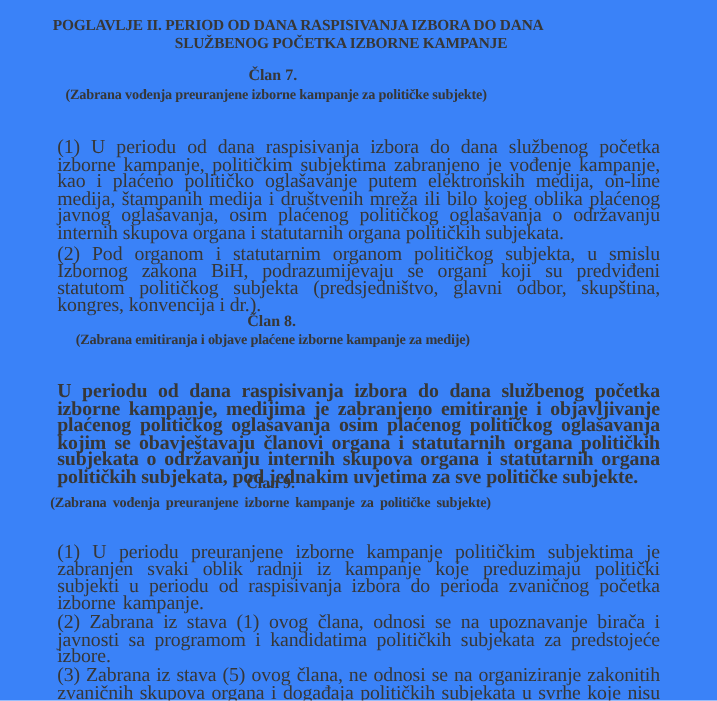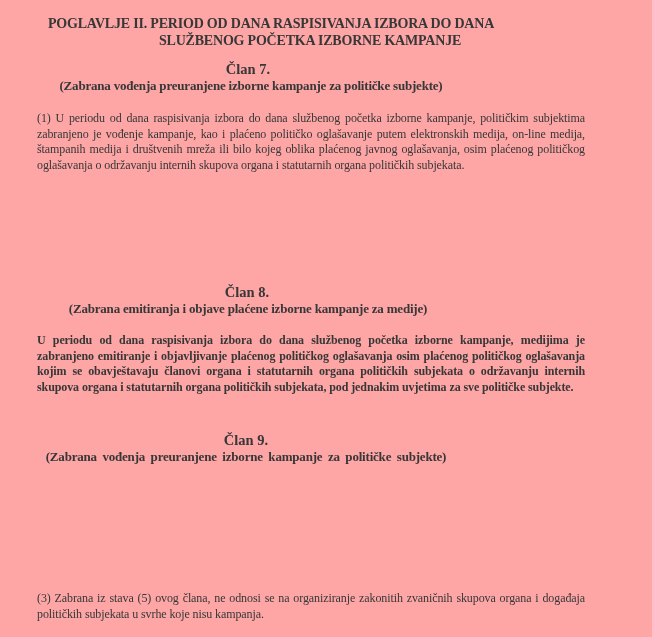--- a/index.html
+++ b/index.html
@@ -4,21 +4,21 @@
 <style>
   html, body {
     margin: 0;
     padding: 0;
     background: #ffffff;
   }
   #doc {
     position: relative;
     width: 652px;
     height: 637px;
-    background: #fca5a5;
+    background: #3b82f6;
     overflow: hidden;
     font-family: "Liberation Serif", "DejaVu Serif", serif;
     color: #383838;
     filter: blur(0.25px) contrast(1.02);
   }
   
   .c {
     position: absolute;
     width: 652px;
     text-align: center;
@@ -37,23 +37,23 @@
     letter-spacing: -0.2px;
   }
   .wide-words {
     word-spacing: 2.5px;
   }
   
   .p {
     position: absolute;
     left: 37px;
     width: 548px;
-    margin: 0;
+    margin: 15px;
     text-align: justify;
-    font-size: 12px;
+    font-size: 18px;
     line-height: 15.5px;
     letter-spacing: -0.1px;
   }
   .p.wide-words { word-spacing: 2px; }
 
   
   #title-l1      { top: 16px;  left: -55px; }
   #title-l2      { top: 33px;  left: -16px; }
   #a7-num        { top: 61px;  left: -78px; }
   #a7-sub        { top: 78px;  left: -75px; }
@@ -72,22 +72,25 @@
 <body>
 
 <div id="doc">
 
   <div id="title-l1" class="c chapter-line">POGLAVLJE II. PERIOD OD DANA RASPISIVANJA IZBORA DO DANA</div>
   <div id="title-l2" class="c chapter-line">SLUŽBENOG POČETKA IZBORNE KAMPANJE</div>
 
   <div id="a7-num" class="c article-number">Član 7.</div>
   <div id="a7-sub" class="c article-subtitle">(Zabrana vođenja preuranjene izborne kampanje za političke subjekte)</div>
   <p id="a7-p1" class="p">(1) U periodu od dana raspisivanja izbora do dana službenog početka izborne kampanje, političkim subjektima zabranjeno je vođenje kampanje, kao i plaćeno političko oglašavanje putem elektronskih medija, on-line medija, štampanih medija i društvenih mreža ili bilo kojeg oblika plaćenog javnog oglašavanja, osim plaćenog političkog oglašavanja o održavanju internih skupova organa i statutarnih organa političkih subjekata.</p>
+  <p id="a7-p2" class="p">(2) Pod organom i statutarnim organom političkog subjekta, u smislu Izbornog zakona BiH, podrazumijevaju se organi koji su predviđeni statutom političkog subjekta (predsjedništvo, glavni odbor, skupština, kongres, konvencija i dr.).</p>
 
   <div id="a8-num" class="c article-number">Član 8.</div>
   <div id="a8-sub" class="c article-subtitle">(Zabrana emitiranja i objave plaćene izborne kampanje za medije)</div>
   <p id="a8-p1" class="p">U periodu od dana raspisivanja izbora do dana službenog početka izborne kampanje, medijima je zabranjeno emitiranje i objavljivanje plaćenog političkog oglašavanja osim plaćenog političkog oglašavanja kojim se obavještavaju članovi organa i statutarnih organa političkih subjekata o održavanju internih skupova organa i statutarnih organa političkih subjekata, pod jednakim uvjetima za sve političke subjekte.</p>
 
   <div id="a9-num" class="c article-number">Član 9.</div>
   <div id="a9-sub" class="c article-subtitle wide-words">(Zabrana vođenja preuranjene izborne kampanje za političke subjekte)</div>
+  <p id="a9-p1" class="p wide-words">(1) U periodu preuranjene izborne kampanje političkim subjektima je zabranjen svaki oblik radnji iz kampanje koje preduzimaju politički subjekti u periodu od raspisivanja izbora do perioda zvaničnog početka izborne kampanje.</p>
+  <p id="a9-p2" class="p wide-words">(2) Zabrana iz stava (1) ovog člana, odnosi se na upoznavanje birača i javnosti sa programom i kandidatima političkih subjekata za predstojeće izbore.</p>
   <p id="a9-p3" class="p">(3) Zabrana iz stava (5) ovog člana, ne odnosi se na organiziranje zakonitih zvaničnih skupova organa i događaja političkih subjekata u svrhe koje nisu kampanja.</p>
 
 </div>
 
 </body></html>

